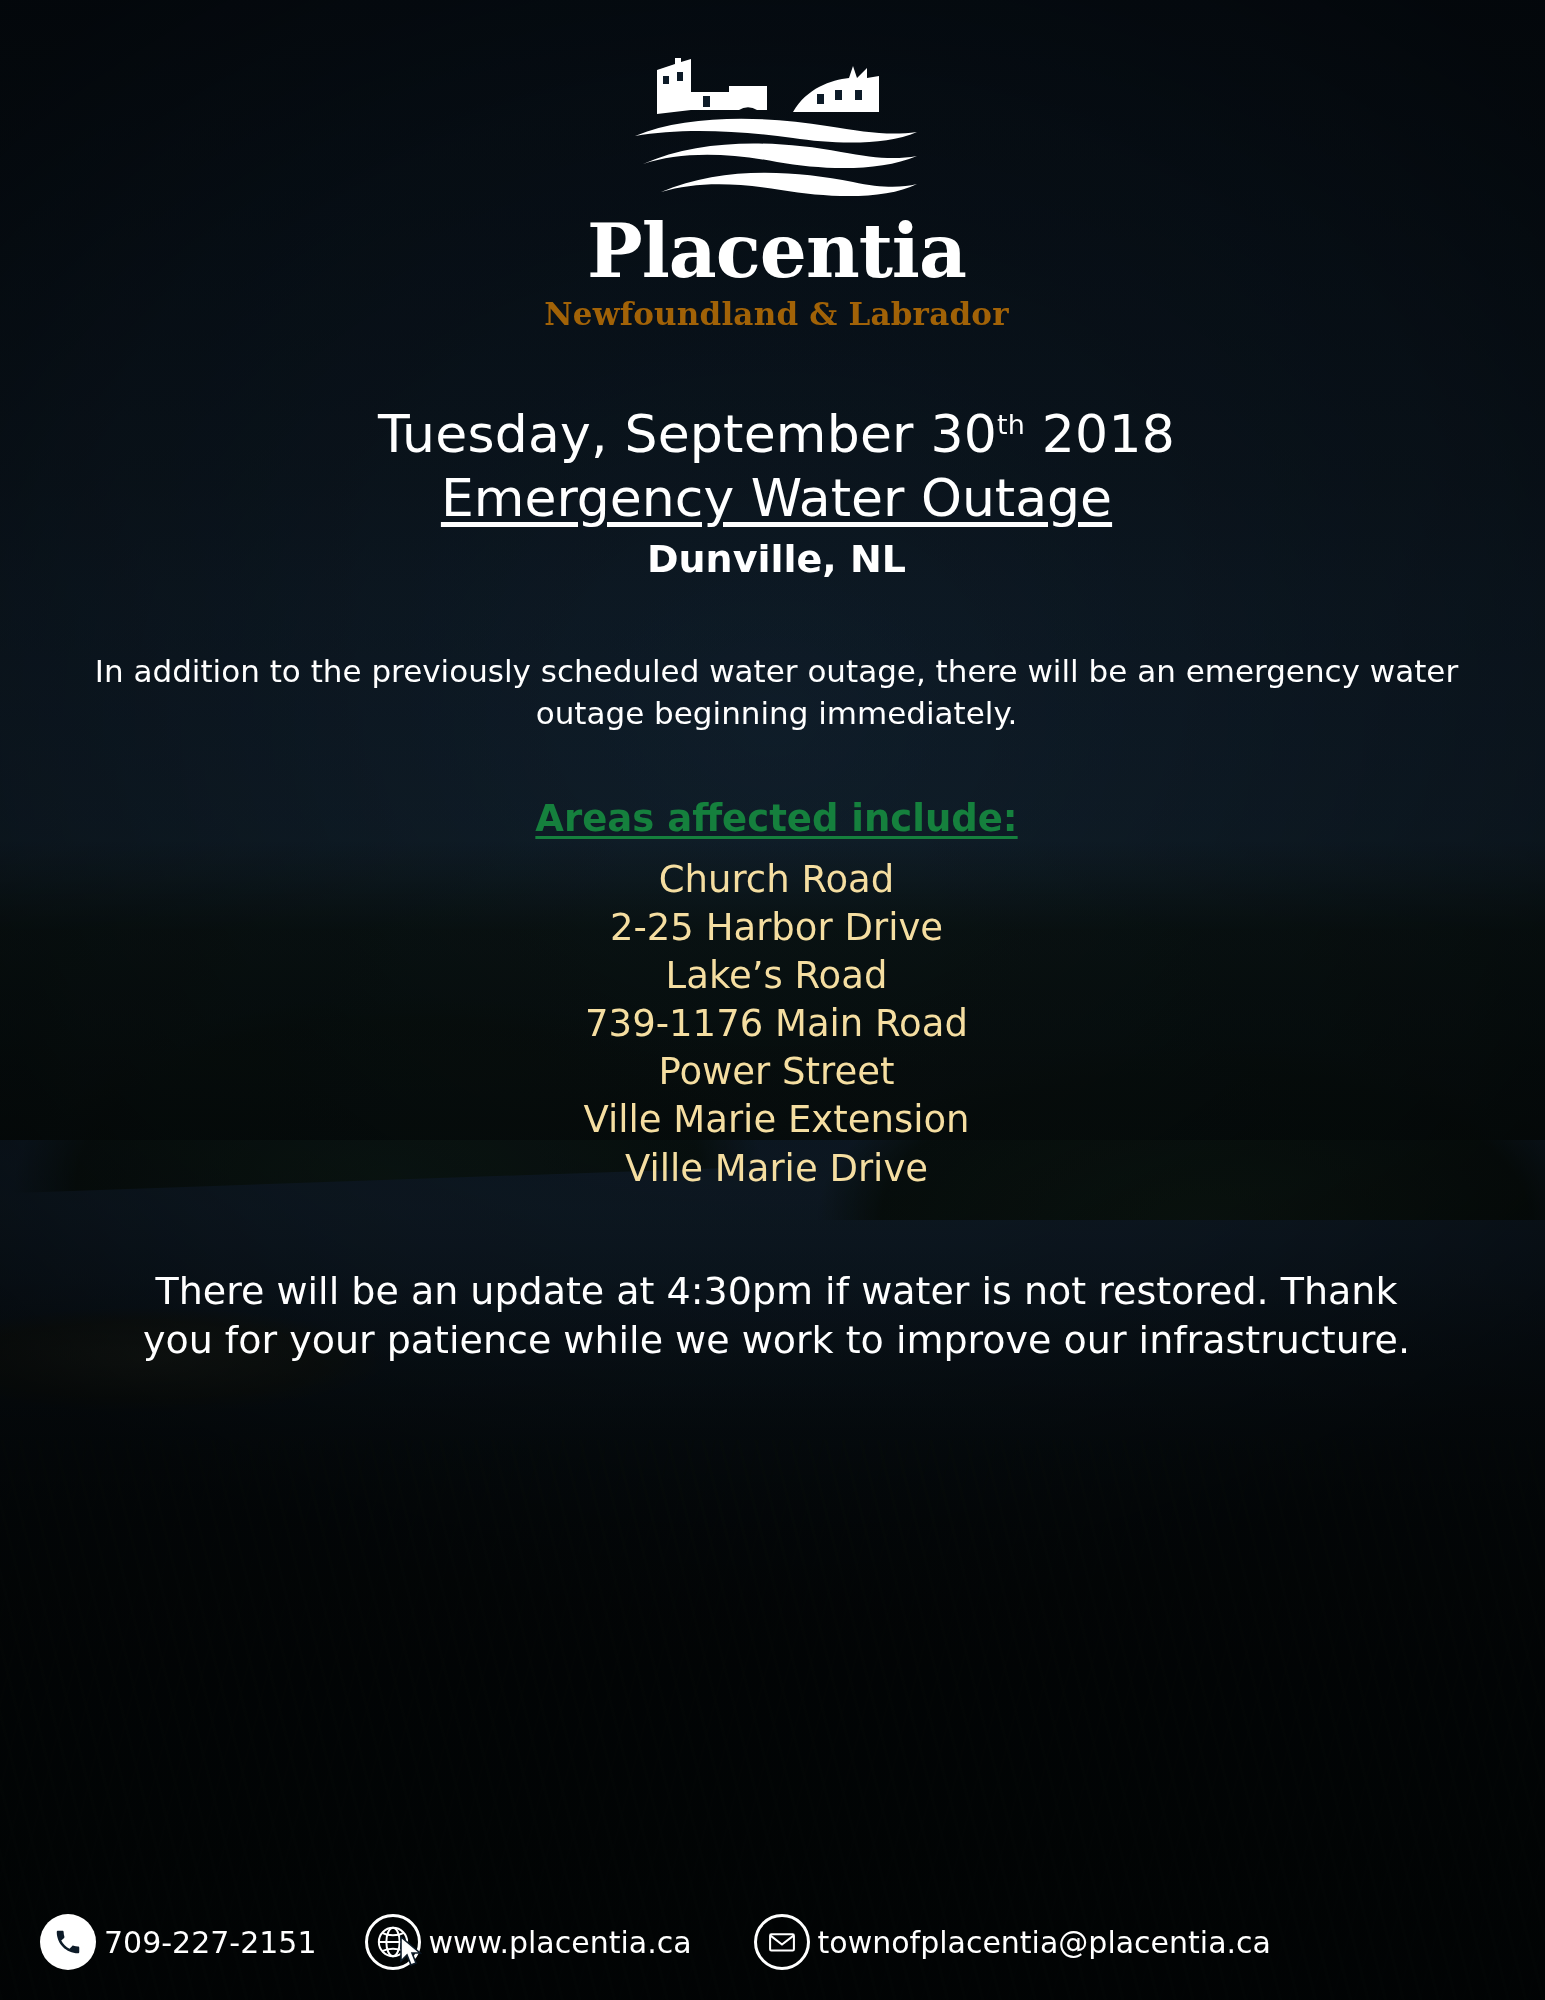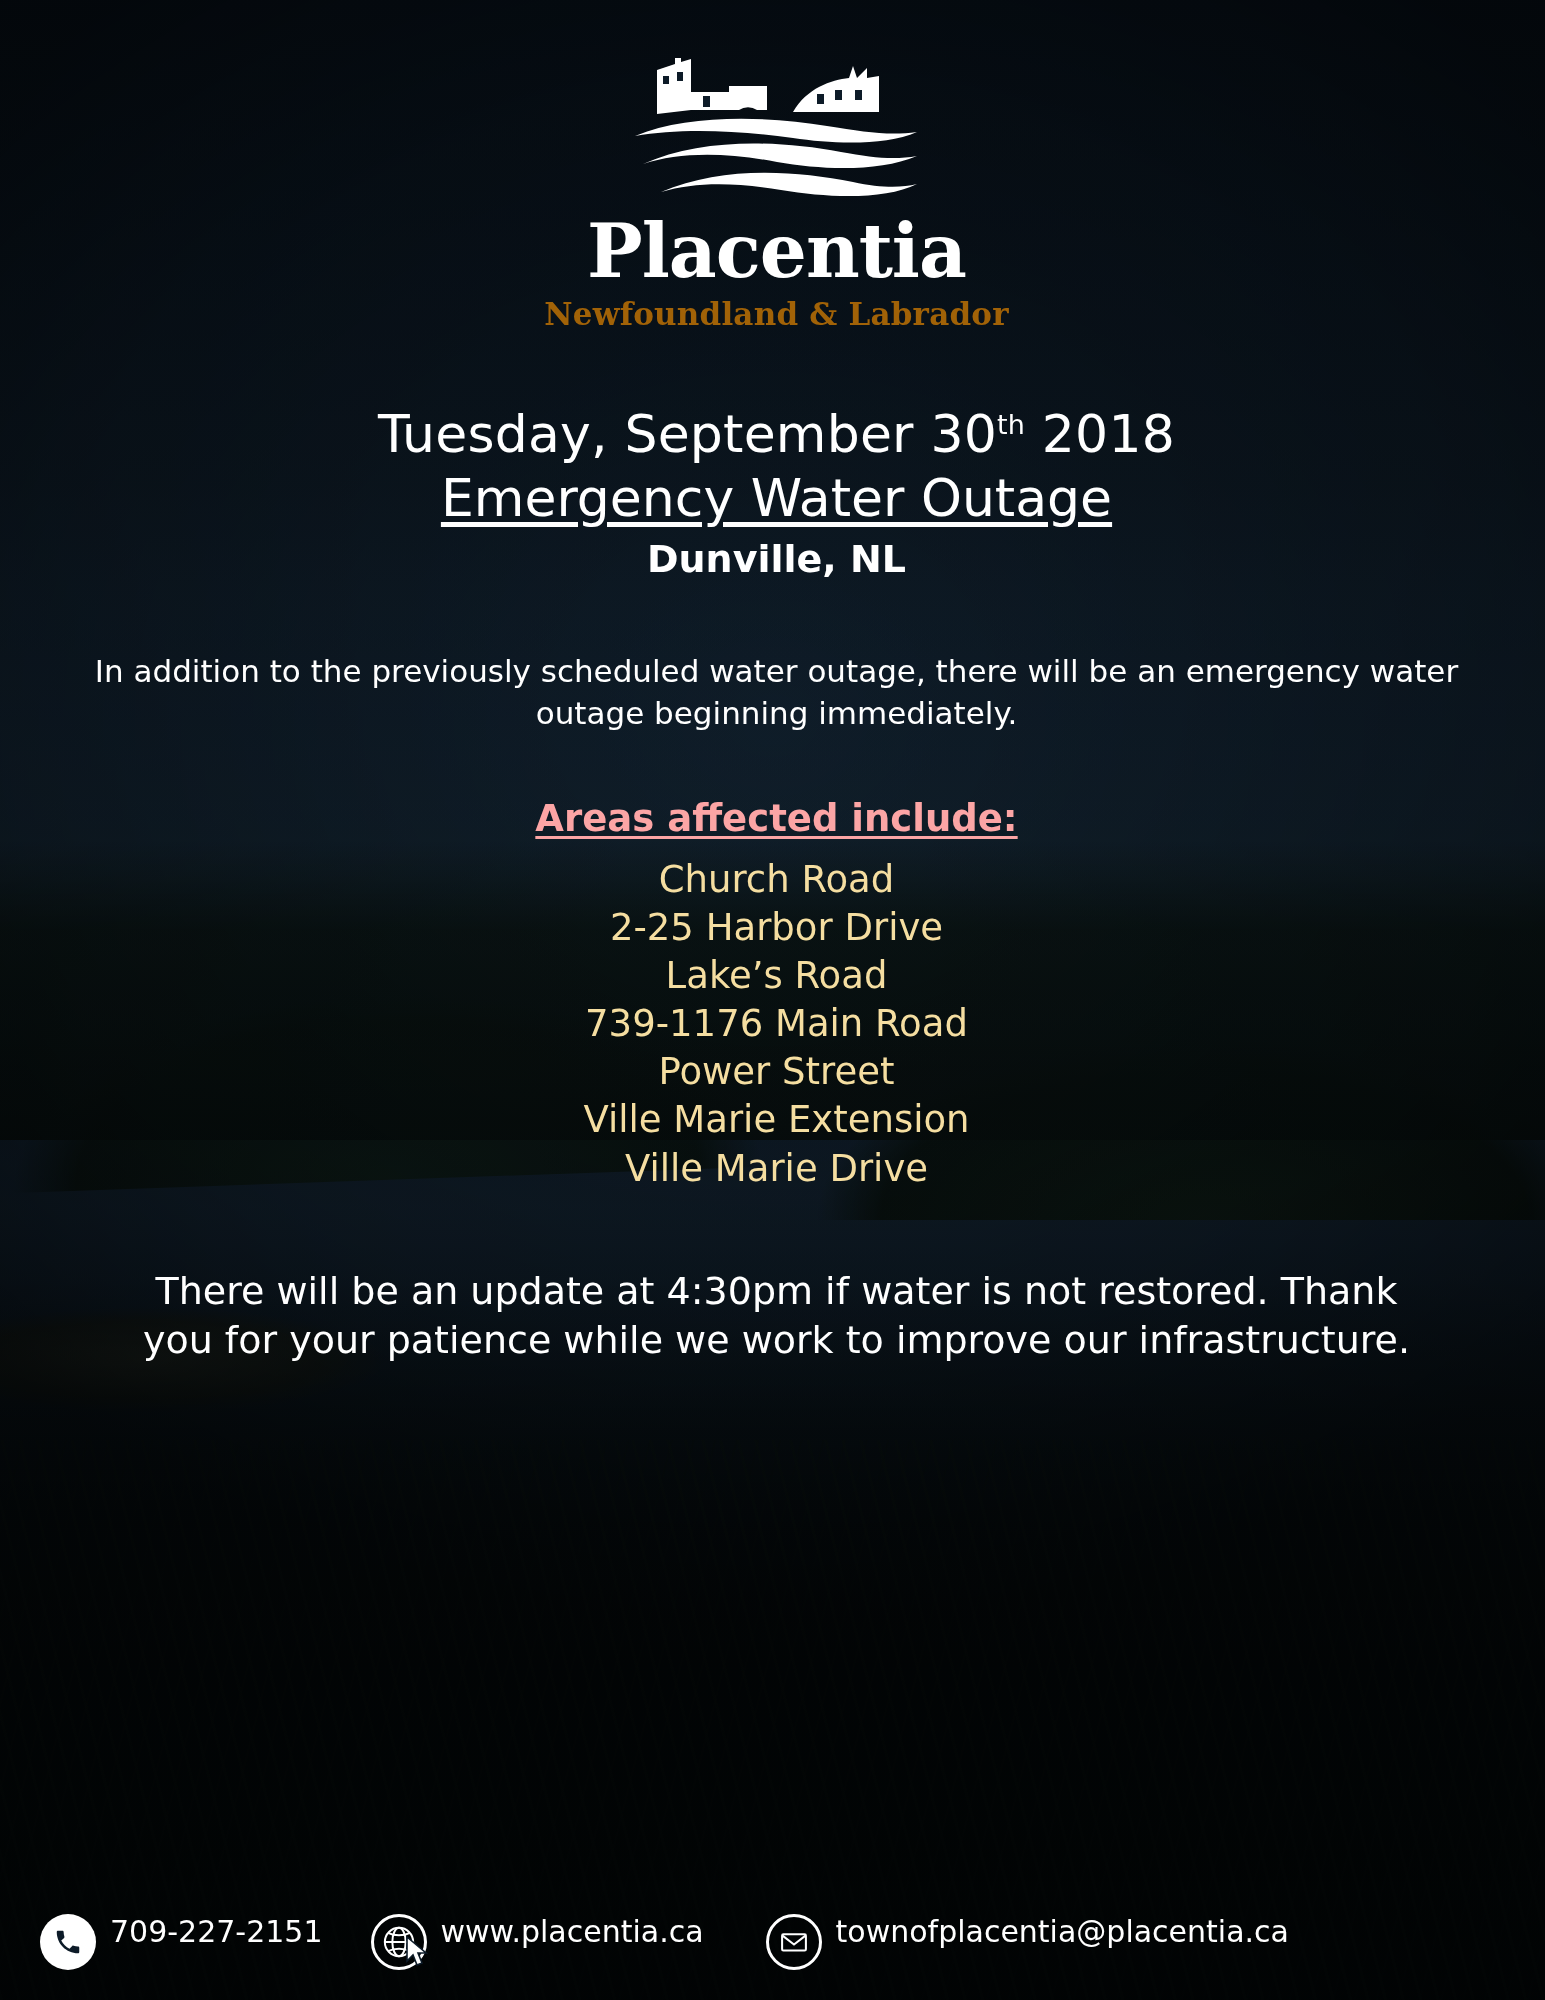--- a/index.html
+++ b/index.html
@@ -149,21 +149,21 @@
     max-width: 1400px;
     font-size: 31px;
     line-height: 1.35;
     font-weight: 400;
   }
 
   .areas-block { margin-top: 62px; }
   .areas-heading {
     font-size: 37px;
     font-weight: bold;
-    color: #fca5a5;
+    color: #15803d;
     text-decoration: underline;
     text-underline-offset: 5px;
     margin-bottom: 10px;
   }
   .areas-list { list-style: none; margin: 16px; padding: 0; }
   .areas-list li {
     font-size: 37px;
     line-height: 1.30;
     color: #f5dea1;
     font-weight: 400;
@@ -183,22 +183,22 @@
     bottom: 30px;
     z-index: 6;
     display: flex;
     align-items: center;
     padding: 0 40px;
     box-sizing: border-box;
     gap: 0;
   }
   .footer-item {
     display: flex;
-    align-items: flex-start;
-    gap: 14px;
+    align-items: center;
+    gap: 8px;
     color: #ffffff;
     font-size: 30px;
     white-space: nowrap;
   }
   .footer-item.phone { margin-right: 48px; }
   .footer-item.web { margin-right: 62px; }
   .icon-circle {
     width: 56px; height: 56px;
     border-radius: 50%;
     display: flex; align-items: center; justify-content: center;

